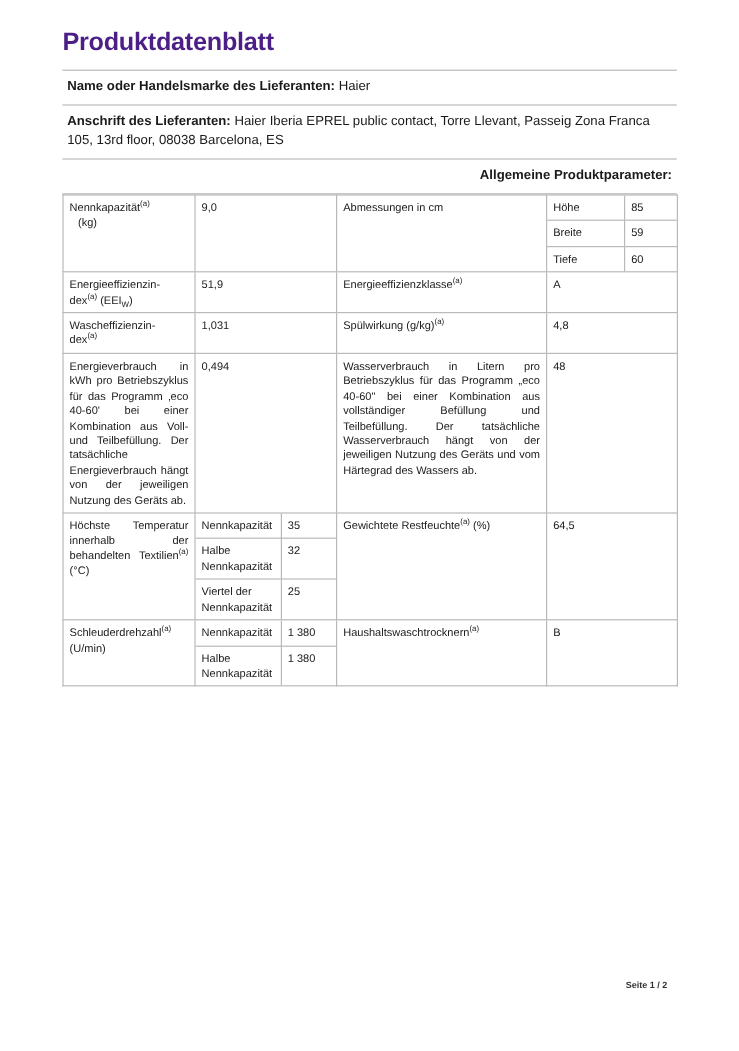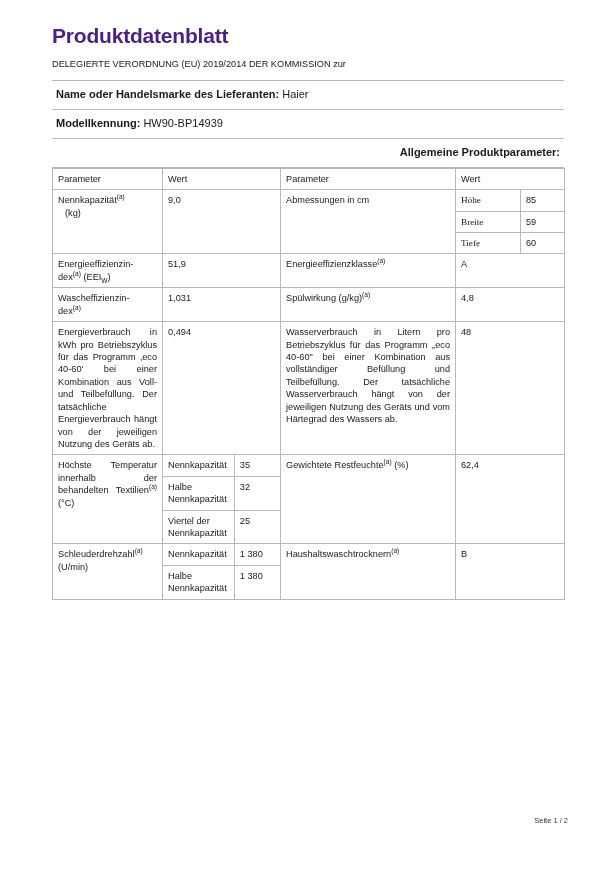--- a/index.html
+++ b/index.html
@@ -116,74 +116,67 @@
     border-collapse: collapse;
     width: 100%;
     table-layout: fixed;
     font-size: 9.2px;
   }
   .dimtable td {
     border: 1px solid #b9b9b9;
     padding: 4px 5px;
   }
   .dimtable tr:first-child td { border-top: 0; }
-  .dimtable td:first-child { border-left: 0; font-family: Liberation Serif, serif; }
+  .dimtable td:first-child { border-left: 0; }
   .dimtable td:last-child { border-right: 0; }
   .dimtable tr:last-child td { border-bottom: 0; }
   .footer {
     position: absolute;
-    right: 48px;
+    right: 60px;
     top: 816px;
     font-size: 7.5px;
-    font-weight: normal;
+    font-weight: bold;
     color: #333;
   }
 </style>
 </head>
 <body>
 
 <div class="page">
   <div class="sheet">
 
     <h1 class="doc-title">Produktdatenblatt</h1>
 
     <div class="regulation">
-      <div>DELEGIERTE VERORDNUNG (EU) 2019/2014 DER KOMMISSION zur</div>
     </div>
 
     <div class="rowline">
       <span class="bold-label">Name oder Handelsmarke des Lieferanten:</span>
       <span>Haier</span>
     </div>
 
-
     <div class="rowline">
-      <span class="bold-label">Modellkennung:</span>
-      <span>HW90-BP14939</span>
-    </div>
+      <span class="bold-label">Anschrift des Lieferanten:</span>
+      <span>Haier Iberia EPREL public contact, Torre Llevant, Passeig Zona Franca 105, 13rd floor, 08038 Barcelona, ES</span>
+    </div>
+
 
     <div class="rowline" style="border-bottom:1px solid #b9b9b9;text-align:right;">
       <span class="bold-label">Allgemeine Produktparameter:</span>
     </div>
 
     <table class="params">
       <colgroup>
         <col style="width:110px">
         <col style="width:118px">
         <col style="width:175px">
         <col style="width:109px">
       </colgroup>
 
       <tbody>
-          <tr class="hdr">
-        <td>Parameter</td>
-        <td>Wert</td>
-        <td>Parameter</td>
-        <td>Wert</td>
-      </tr>
 
       <tr>
         <td>
           <span>Nennkapazität</span><sup>(a)</sup><br>
           <span style="padding-left:7px">(kg)</span>
         </td>
         <td class="num" style="vertical-align:top">9,0</td>
         <td>Abmessungen in cm</td>
         <td class="nopad">
           <table class="dimtable">
@@ -257,21 +250,21 @@
               <td>Viertel der Nennkapazität</td>
               <td class="num">25</td>
             </tr>
           </tbody>
               </table>
         </td>
         <td>
           <span>Gewichtete Restfeuchte</span><sup>(a)</sup>
           <span>(%)</span>
         </td>
-        <td class="num">62,4</td>
+        <td class="num">64,5</td>
       </tr>
 
       <tr>
         <td class="just">
           <span>Schleuderdrehzahl</span><sup>(a)</sup>
           <span>(U/min)</span>
         </td>
         <td class="nopad">
           <table class="nested">
             <tbody>

